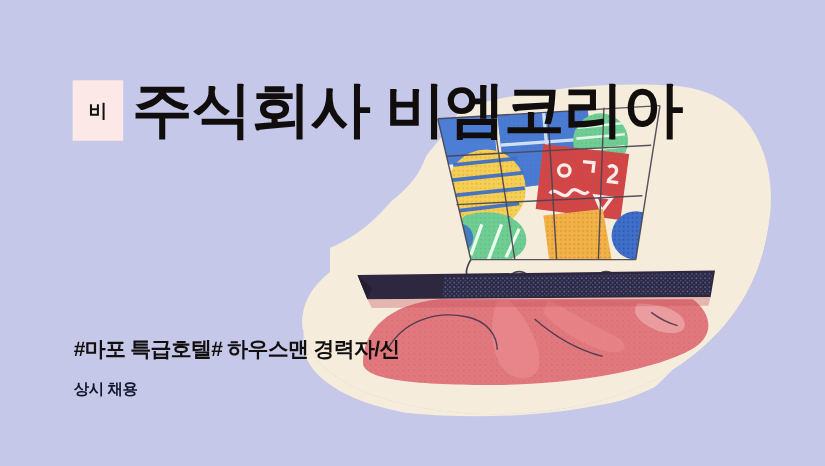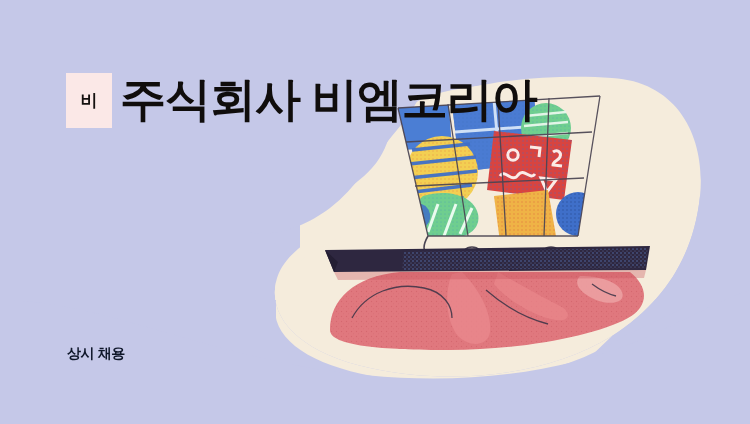--- a/index.html
+++ b/index.html
@@ -30,21 +30,21 @@
     font-weight:700;
     color:#14100f;
     line-height:1;
     letter-spacing:0;
   }
 
   
   #company-title{
     position:absolute;
     left:120px; top:69px;
-    font-size:46px;
+    font-size:55px;
     font-weight:700;
     color:#100d0c;
     letter-spacing:-1px;
     white-space:nowrap;
     line-height:60px;
   }
 
   
   #job-headline{
     position:absolute;
@@ -272,15 +272,16 @@
              C 690 318, 724 298, 750 290
              L 750 424 L 0 424 Z" fill="#c5c8e8"></path>
   </svg>
 
   <div id="logo-badge">
     <span>비</span>
   </div>
 
   <div id="company-title">주식회사 비엠코리아</div>
 
+  <div id="job-headline">#마포 특급호텔# 하우스맨 경력자/신</div>
   <div id="job-subline">상시 채용</div>
 
 </div>
 
 </body></html>

